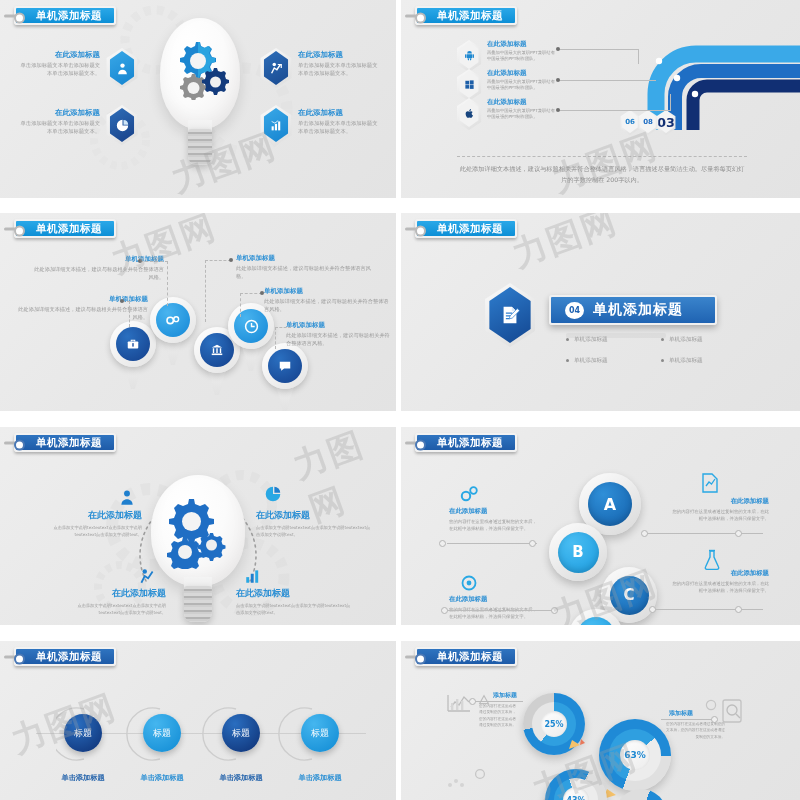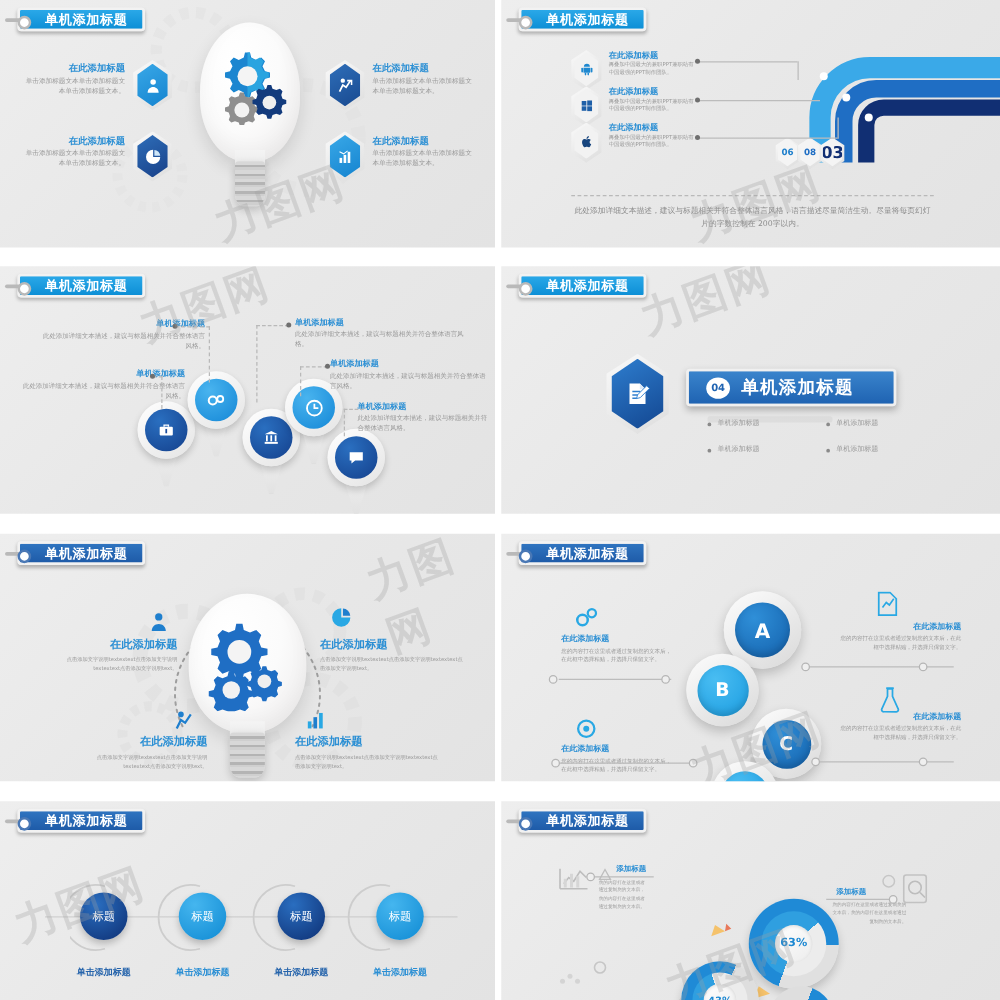--- a/index.html
+++ b/index.html
@@ -687,20 +687,26 @@
 
     <div class="wm" style="left:10px;top:60px;">力图网</div>
   </div>
 
   <div class="panel p8">
     <div class="tab blue">
       <span class="knob"></span>
       <span>单机添加标题</span>
     </div>
 
+    <div class="donut" style="left:122px;top:52px;width:62px;height:62px;
+         background:conic-gradient(#1f8ad6 0 72%,#cfcfcf 72% 100%);
+         box-shadow:0 4px 8px rgba(0,0,0,.18);">
+      <div class="donut" style="left:9px;top:9px;width:44px;height:44px;background:conic-gradient(#2f9fe0 0 60%,#e6e6e6 60% 100%);"></div>
+      <div class="hole" style="width:26px;height:26px;font-size:8px;">25%</div>
+    </div>
     <svg style="position:absolute;left:166px;top:92px;width:20px;height:18px;" viewBox="0 0 20 18">
         <path d="M2 16l3-9 8 5z" fill="#f5c26b"></path>
         <path d="M13 12l5-2-4-4z" fill="#e8785a"></path>
       </svg>
 
     <div class="donut" style="left:198px;top:78px;width:72px;height:72px;
          background:conic-gradient(from 200deg,#1f8ad6 0 70%,#e0e0e0 70% 100%);
          box-shadow:0 4px 8px rgba(0,0,0,.18);">
       <div class="donut" style="left:10px;top:10px;width:52px;height:52px;background:conic-gradient(from 200deg,#2f9fe0 0 58%,#ececec 58% 100%);"></div>
       <div class="hole" style="width:30px;height:30px;font-size:9px;">63%</div>

